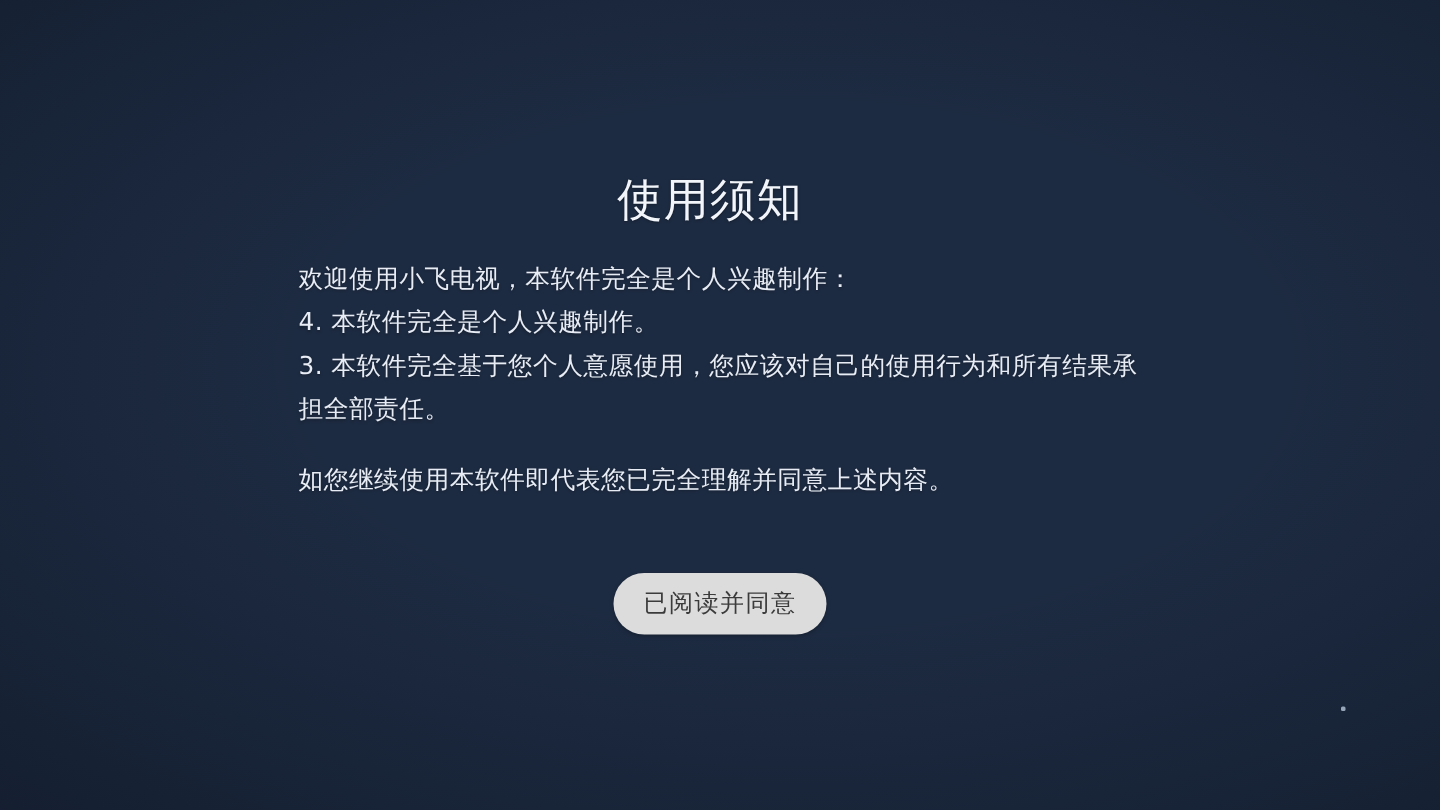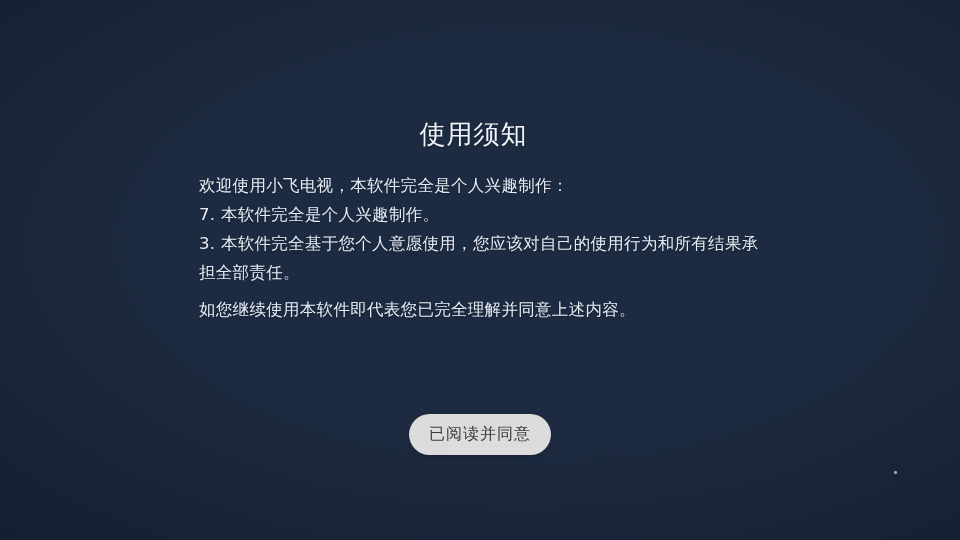--- a/index.html
+++ b/index.html
@@ -31,21 +31,21 @@
   #content {
     position: absolute;
     inset: 0;
   }
   .title {
     position: absolute;
     top: 116px;
     left: 0;
     width: 947px;
     text-align: center;
-    font-size: 26px;
+    font-size: 30px;
     line-height: 36px;
     color: #f2f5fa;
     letter-spacing: 1px;
     font-weight: 400;
     text-shadow: 0 1px 2px rgba(0,0,0,0.35);
   }
   .body-block {
     position: absolute;
     top: 171px;
     left: 199px;
@@ -53,21 +53,21 @@
   }
   .body-line {
     font-size: 16.5px;
     line-height: 29px;
     color: #e8edf5;
     letter-spacing: 0.3px;
     text-shadow: 0 1px 2px rgba(0,0,0,0.30);
     white-space: normal;
   }
   .body-line.last {
-    margin-top: 8px;
+    margin-top: 18px;
   }
   .agree-wrap {
     position: absolute;
     top: 382px;
     left: 0;
     width: 960px;
     display: flex;
     justify-content: center;
   }
   .agree-button {
@@ -80,21 +80,20 @@
     box-sizing: border-box;
     background: #dcdcdc;
     color: #3b3b3b;
     font-size: 16px;
     letter-spacing: 1px;
     border: none;
     border-radius: 21px;
     cursor: pointer;
     box-shadow: 0 1px 3px rgba(0,0,0,0.28);
     font-family: "DejaVu Sans", "Liberation Sans", sans-serif;
-    margin-top: 32px;
   }
   .cursor-dot {
     position: absolute;
     left: 894px;
     top: 471px;
     width: 3px;
     height: 3px;
     background: #aebdd0;
     border-radius: 1px;
     opacity: 0.85;
@@ -106,21 +105,21 @@
 <div id="screen">
 
   <div id="vignette"></div>
 
   <div id="content">
 
     <div class="title">使用须知</div>
 
     <div class="body-block">
       <div class="body-line">欢迎使用小飞电视，本软件完全是个人兴趣制作：</div>
-      <div class="body-line">7. 本软件完全是个人兴趣制作。</div>
+      <div class="body-line">4. 本软件完全是个人兴趣制作。</div>
       <div class="body-line">3. 本软件完全基于您个人意愿使用，您应该对自己的使用行为和所有结果承担全部责任。</div>
       <div class="body-line last">如您继续使用本软件即代表您已完全理解并同意上述内容。</div>
     </div>
 
     <div class="agree-wrap">
       <button class="agree-button">已阅读并同意</button>
     </div>
 
     <div class="cursor-dot"></div>
 

